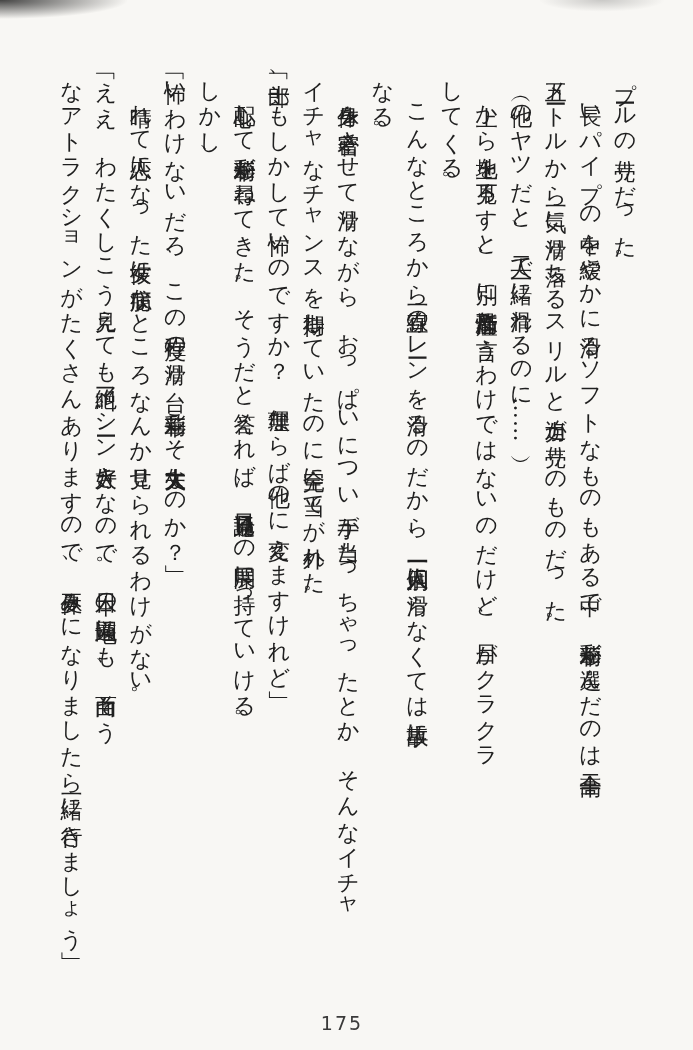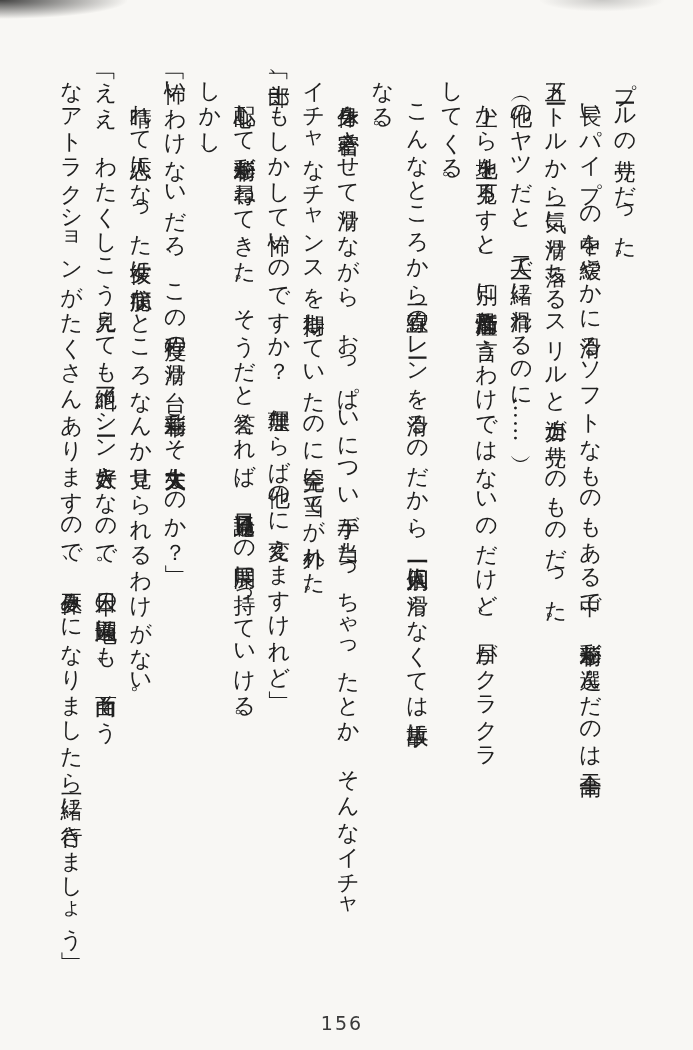--- a/index.html
+++ b/index.html
@@ -78,14 +78,14 @@
     <p>イチャなチャンスを期待していたのに完全に当てが外れた。</p>
     <p>「士郎、もしかして怖いのですか？　無理ならば他のに変えますけれど」</p>
     <p>　心配して彩莉華が尋ねてきた。そうだと答えれば、目論見通りの展開に持っていける。</p>
     <p>しかし、</p>
     <p>「怖いわけないだろ、この程度の滑り台。彩莉華こそ大丈夫なのか？」</p>
     <p>　晴れて恋人になった彼女に臆病なところなんか見せられるわけがない。</p>
     <p>「ええ、わたくしこう見えても絶叫マシーン大好きなので。日本の遊園地にも、面白そう</p>
     <p>なアトラクションがたくさんありますので、夏休みになりましたら一緒に行きましょう」</p>
   </div>
 
-  <div class="page-number">156</div>
+  <div class="page-number">175</div>
 </div>
 
 </body></html>

